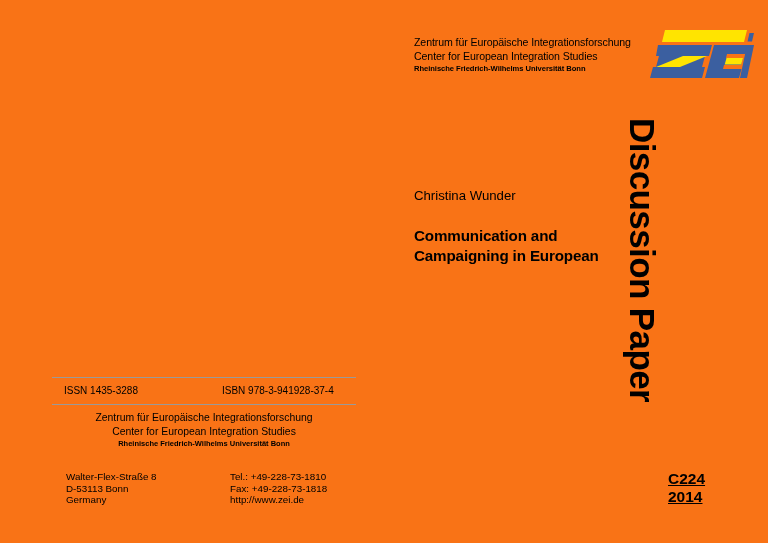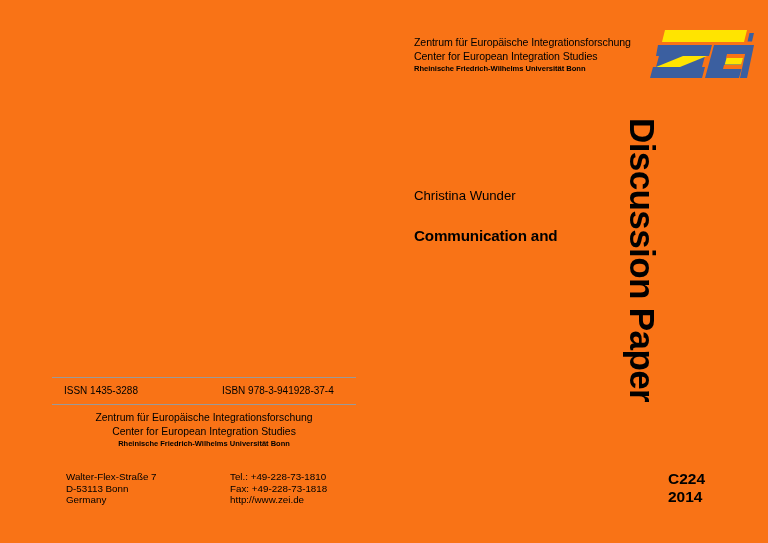--- a/index.html
+++ b/index.html
@@ -100,21 +100,21 @@
   
   .serial-block {
     position: absolute;
     left: 668px;
     top: 470px;
     font-size: 15.5px;
     font-weight: bold;
     line-height: 18px;
     text-align: left;
   }
-  .serial-block span { display: block; white-space: nowrap; }
+  .serial-block span { display: block; white-space: nowrap; text-decoration: underline; }
 
   
   .imprint {
     position: absolute;
     left: 52px;
     top: 369px;
     width: 304px;
     margin-top: 8px;
   }
   .rule {
@@ -213,20 +213,21 @@
       <polygon points="97,19 104,19 97,52 90,52" fill="#3b5fa0"></polygon>
 
       <polygon points="99.5,7 104,7 102,15.5 97.5,15.5" fill="#3b5fa0"></polygon>
     </svg>
   </div>
 
   <div class="author">Christina Wunder</div>
 
   <div class="title">
     <span class="tline">Communication and</span>
+    <span class="tline">Campaigning in European</span>
   </div>
 
   <div class="vertical-label">Discussion Paper</div>
 
   <div class="serial-block">
     <span>C224</span>
     <span>2014</span>
   </div>
 
   <div class="imprint">
@@ -238,21 +239,21 @@
     <div class="rule"></div>
   </div>
 
   <div class="imprint-inst">
     <div class="l1">Zentrum für Europäische Integrationsforschung</div>
     <div class="l2">Center for European Integration Studies</div>
     <div class="l3">Rheinische Friedrich-Wilhelms Universität Bonn</div>
   </div>
 
   <div class="address">
-    <span>Walter-Flex-Straße 7</span>
+    <span>Walter-Flex-Straße 8</span>
     <span>D-53113 Bonn</span>
     <span>Germany</span>
   </div>
 
   <div class="contact">
     <span>Tel.: +49-228-73-1810</span>
     <span>Fax: +49-228-73-1818</span>
     <span>http://www.zei.de</span>
   </div>
 

